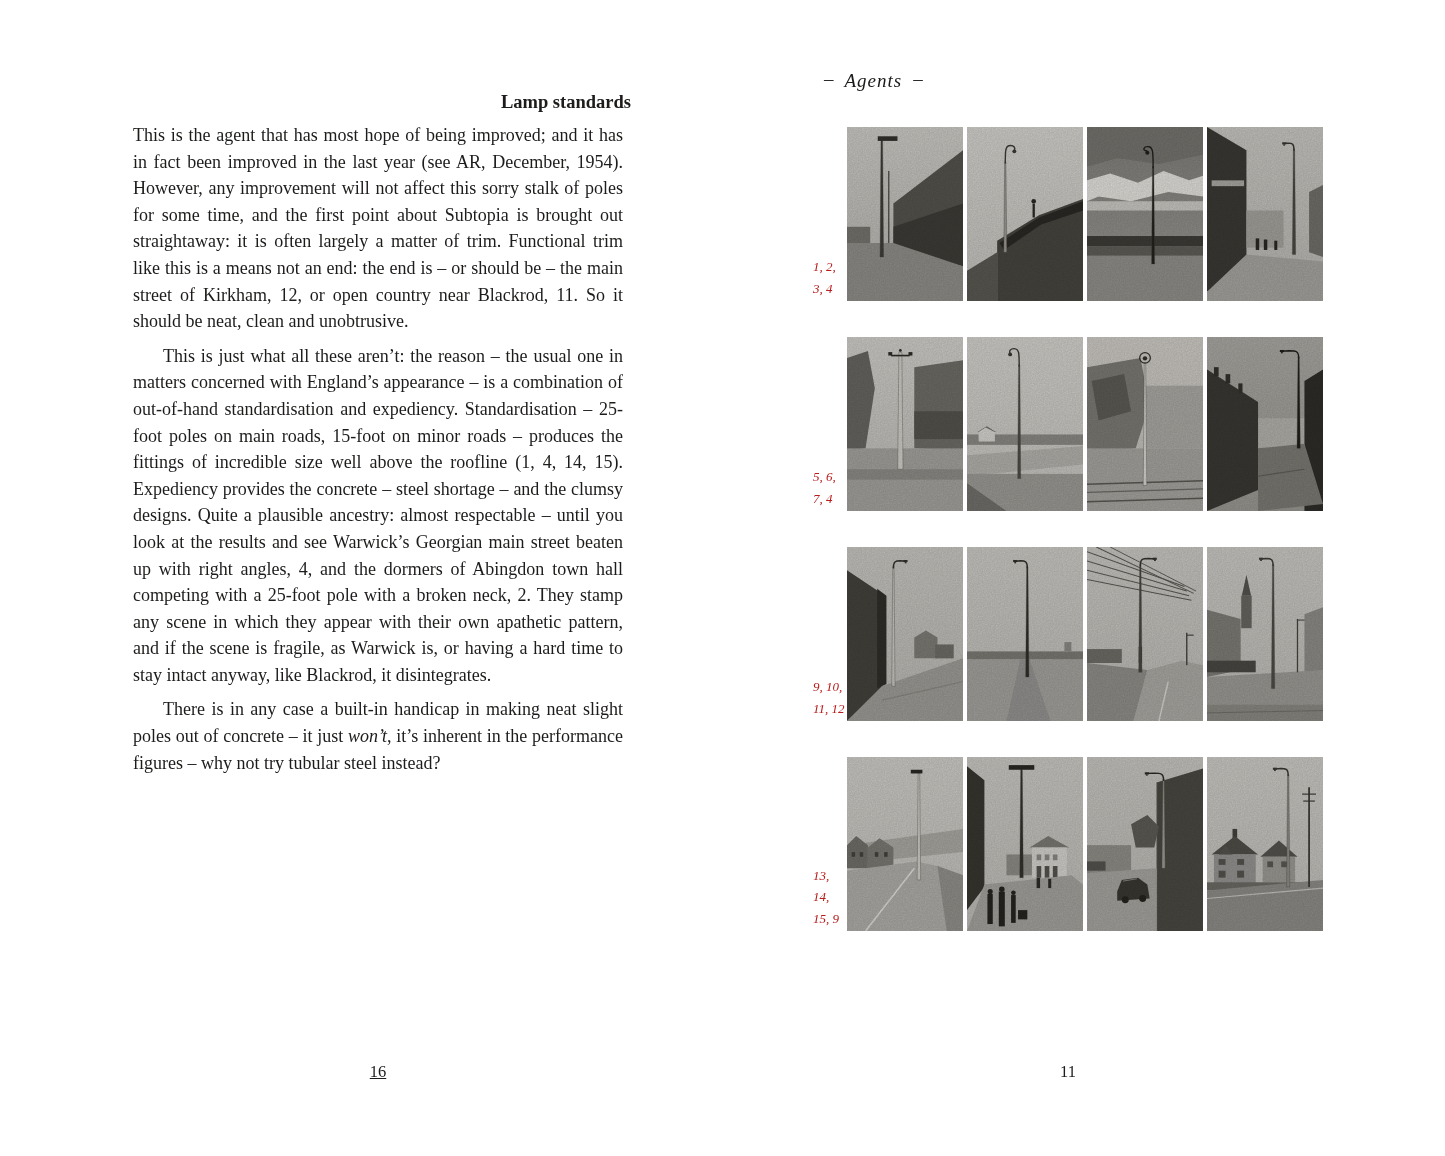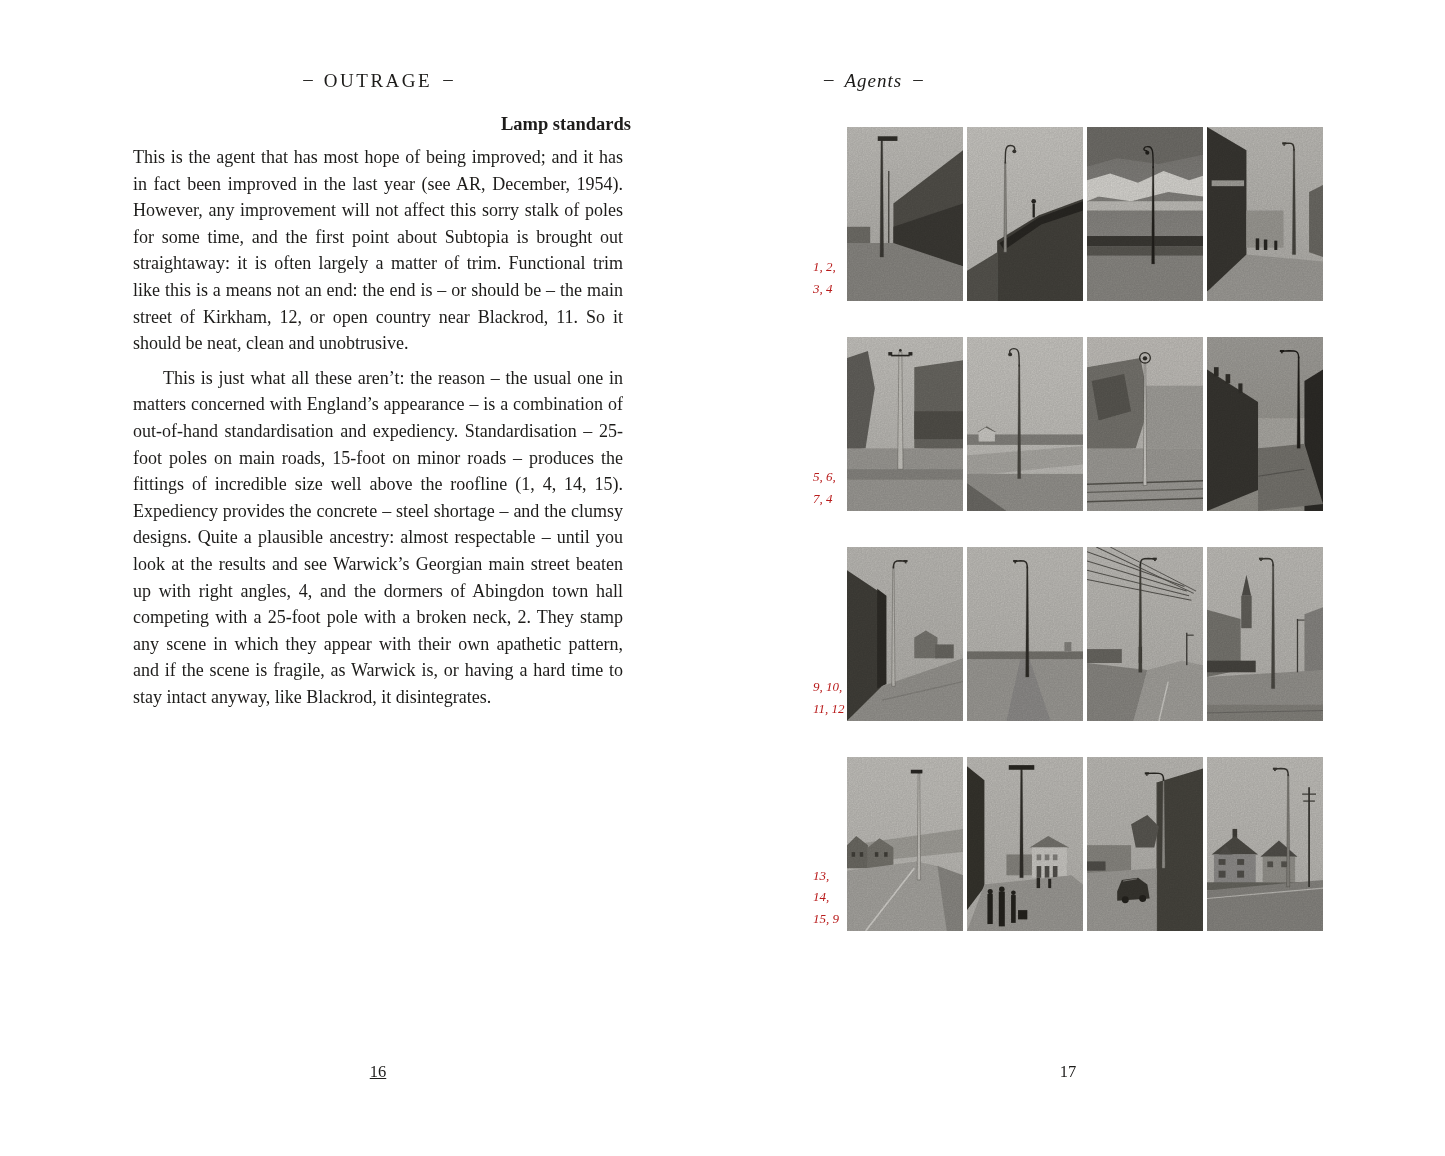--- a/index.html
+++ b/index.html
@@ -36,27 +36,25 @@
 <svg width="0" height="0" style="position:absolute">
   <defs>
     <filter id="grain">
       <feTurbulence type="fractalNoise" baseFrequency="0.9" numOctaves="2" stitchTiles="stitch"></feTurbulence>
       <feColorMatrix type="matrix" values="0 0 0 0 0  0 0 0 0 0  0 0 0 0 0  0.55 0.55 0.55 0 0"></feColorMatrix>
     </filter>
   </defs>
 </svg>
 
 <div class="left-col">
-  <div class="page-header">
-    <span class="hdr-dash">–</span><span>OUTRAGE</span><span class="hdr-dash">–</span>
-  </div>
   <div class="section-heading">Lamp standards</div>
   <div class="body-text">
     <p>This is the agent that has most hope of being improved; and it has in fact been improved in the last year (see AR, December, 1954). However, any improvement will not affect this sorry stalk of poles for some time, and the first point about Subtopia is brought out straightaway: it is often largely a matter of trim. Functional trim like this is a means not an end: the end is – or should be – the main street of Kirkham, 12, or open country near Blackrod, 11. So it should be neat, clean and unobtrusive.</p>
     <p class="indent">This is just what all these aren’t: the reason – the usual one in matters concerned with England’s appearance – is a combination of out-of-hand standardisation and expediency. Standardisation – 25-foot poles on main roads, 15-foot on minor roads – produces the fittings of incredible size well above the roofline (1, 4, 14, 15). Expediency provides the concrete – steel shortage – and the clumsy designs. Quite a plausible ancestry: almost respectable – until you look at the results and see Warwick’s Georgian main street beaten up with right angles, 4, and the dormers of Abingdon town hall competing with a 25-foot pole with a broken neck, 2. They stamp any scene in which they appear with their own apathetic pattern, and if the scene is fragile, as Warwick is, or having a hard time to stay intact anyway, like Blackrod, it disintegrates.</p>
+    <p class="indent"><span>There is in any case a built-in handicap in making neat slight poles out of concrete – it just </span><span class="ital">won’t</span><span>, it’s inherent in the performance figures – why not try tubular steel instead?</span></p>
   </div>
 </div>
 <div class="pn pn-left">16</div>
 
 <div class="rp-header">
   <span class="hdr-dash">–</span><span>Agents</span><span class="hdr-dash">–</span>
 </div>
 <div class="plates" id="plates">
     <div class="plate-row">
       <div class="row-label">
@@ -472,13 +470,13 @@
             <path d="M 68.6 112 L 69.45 15 L 70.55 15 L 71.4 112 Z" fill="#8d8b85" stroke="#45433e" stroke-width="0.3"></path>
             <path d="M 70 16 C 70 10.6, 68.5 9.9, 63.4 9.9 L 58 10.3" fill="none" stroke="#3a3833" stroke-width="1.25" stroke-linecap="round"></path>
             <rect x="56.8" y="9.2" width="3.6" height="1.8" fill="#3a3833"></rect>
             <rect x="57.8" y="11" width="1.5" height="1.1" fill="#3a3833"></rect>
             <rect x="0" y="0" width="100" height="150" filter="url(#grain)" opacity="0.16"></rect>
           </svg>
         </div>
       </div>
     </div>
   </div>
-<div class="pn pn-right">17</div>
+<div class="pn pn-right">11</div>
 
 </body></html>

